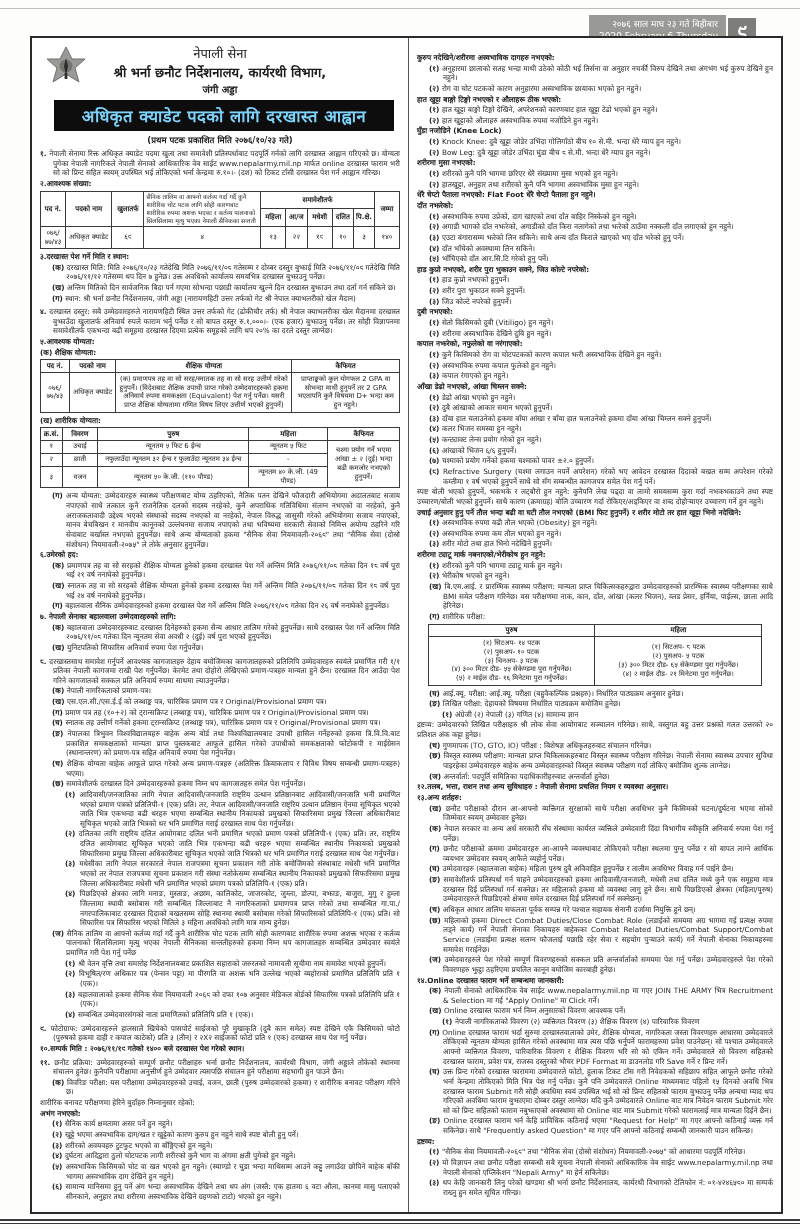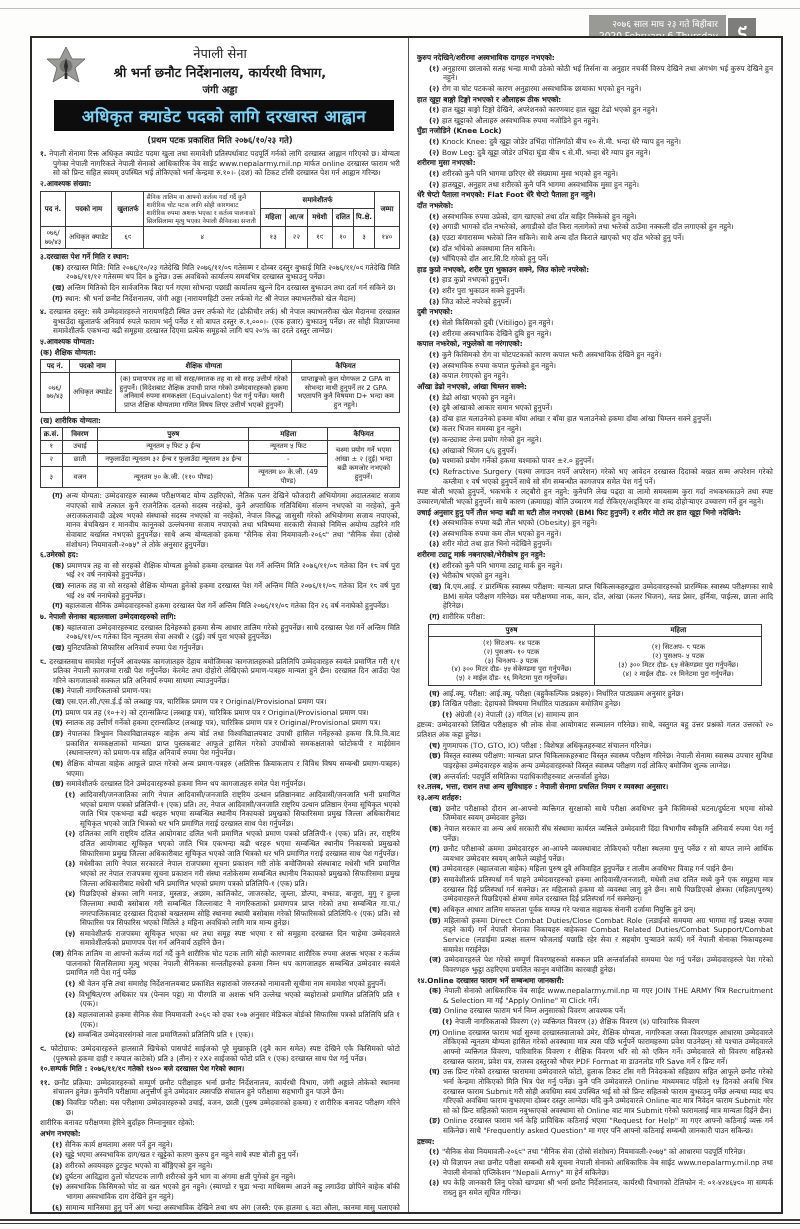--- a/index.html
+++ b/index.html
@@ -185,21 +185,21 @@
                 <th>विवरण</th>
                 <th>पुरुष</th>
                 <th>महिला</th>
                 <th>कैफियत</th>
               </tr>
             </thead>
             <tbody>
               <tr>
                 <td class="c">१</td>
                 <td class="c">उचाई</td>
-                <td class="l">न्यूनतम ५ फिट ३ ईन्च</td>
+                <td class="l">न्यूनतम ५ फिट 6 ईन्च</td>
                 <td class="l">न्यूनतम ५ फिट</td>
                 <td class="l" rowspan="3">चश्मा प्रयोग गर्ने भएमा आंखा ± २ (दुई) भन्दा बढी कमजोर नभएको हुनुपर्ने।</td>
               </tr>
               <tr>
                 <td class="c">२</td>
                 <td class="c">छाती</td>
                 <td class="l">नफुलाउँदा न्यूनतम ३२ ईन्च र फुलाउँदा न्यूनतम ३४ ईन्च</td>
                 <td class="c">-</td>
               </tr>
               <tr>
@@ -223,21 +223,20 @@
           <div class="sub"><span class="lbl">(ख) </span>एस.एल.सी./एस.ई.ई को लब्धाङ्क पत्र, चारित्रिक प्रमाण पत्र र Original/Provisional प्रमाण पत्र।</div>
           <div class="sub"><span class="lbl">(ग) </span>प्रमाण पत्र तह (१०+२) को ट्रान्सक्रिप्ट (लब्धाङ्क पत्र), चारित्रिक प्रमाण पत्र र Original/Provisional प्रमाण पत्र।</div>
           <div class="sub"><span class="lbl">(घ) </span>स्नातक तह उत्तीर्ण गर्नेको हकमा ट्रान्सक्रिप्ट (लब्धाङ्क पत्र), चारित्रिक प्रमाण पत्र र Original/Provisional प्रमाण पत्र।</div>
           <div class="sub"><span class="lbl">(ङ) </span>नेपालका त्रिभुवन विश्वविद्यालयहरु बाहेक अन्य बोर्ड तथा विश्वविद्यालयबाट उपाधी हासिल गर्नेहरुको हकमा त्रि.वि.वि.बाट प्रकाशित समकक्षताको मान्यता प्राप्त पुस्तकबाट आफूले हासिल गरेको उपाधीको समकक्षताको फोटोकपी र माईग्रेसन (स्थानान्तरण) को प्रमाण-पत्र सहित अनिवार्य रुपमा पेश गर्नुपर्नेछ।</div>
           <div class="sub"><span class="lbl">(च) </span>शैक्षिक योग्यता बाहेक आफूले प्राप्त गरेको अन्य प्रमाण-पत्रहरु (अतिरिक्त क्रियाकलाप र विविध विषय सम्बन्धी प्रमाण-पत्रहरु) भएमा।</div>
           <div class="sub"><span class="lbl">(छ) </span>समावेशीतर्फ दरखास्त दिने उम्मेदवारहरुको हकमा निम्न थप कागजातहरु समेत पेश गर्नुपर्नेछ।</div>
           <div class="sub2"><span class="lbl">(१) </span>आदिवासी/जनजातिका लागि नेपाल आदिवासी/जनजाति राष्ट्रिय उत्थान प्रतिष्ठानबाट आदिवासी/जनजाति भनी प्रमाणित भएको प्रमाण पत्रको प्रतिलिपी-१ (एक) प्रति। तर, नेपाल आदिवासी/जनजाति राष्ट्रिय उत्थान प्रतिष्ठान ऐनमा सूचिकृत भएको जाति भित्र एकभन्दा बढी थरहरु भएमा सम्बन्धित स्थानीय निकायको प्रमुखको सिफारिसमा प्रमुख जिल्ला अधिकारीबाट सूचिकृत भएको जाति भित्रको थर भनि प्रमाणित गराई दरखास्त साथ पेश गर्नुपर्नेछ।</div>
           <div class="sub2"><span class="lbl">(२) </span>दलितका लागि राष्ट्रिय दलित आयोगबाट दलित भनी प्रमाणित भएको प्रमाण पत्रको प्रतिलिपी-१ (एक) प्रति। तर, राष्ट्रिय दलित आयोगबाट सूचिकृत भएको जाति भित्र एकभन्दा बढी थरहरु भएमा सम्बन्धित स्थानीय निकायको प्रमुखको सिफारिसमा प्रमुख जिल्ला अधिकारीबाट सूचिकृत भएको जाति भित्रको थर भनि प्रमाणित गराई दरखास्त साथ पेश गर्नुपर्नेछ।</div>
           <div class="sub2"><span class="lbl">(३) </span>मधेसीका लागि नेपाल सरकारले नेपाल राजपत्रमा सूचना प्रकाशन गरी तोके बमोजिमको संस्थाबाट मधेसी भनि प्रमाणित भएको तर नेपाल राजपत्रमा सूचना प्रकाशन गरी संस्था नतोकेसम्म सम्बन्धित स्थानीय निकायको प्रमुखको सिफारिसमा प्रमुख जिल्ला अधिकारीबाट मधेसी भनि प्रमाणित भएको प्रमाण पत्रको प्रतिलिपि-१ (एक) प्रति।</div>
           <div class="sub2"><span class="lbl">(४) </span>पिछडिएको क्षेत्रका लागि मनाङ, मुस्ताङ, अछाम, कालिकोट, जाजरकोट, जुम्ला, डोल्पा, बझाङ, बाजुरा, मुगु र हुम्ला जिल्लामा स्थायी बसोबास गरी सम्बन्धित जिल्लाबाट नै नागरिकताको प्रमाणपत्र प्राप्त गरेको तथा सम्बन्धित गा.पा./नगरपालिकाबाट दरखास्त दिदाको बखतसम्म सोहि स्थानमा स्थायी बसोबास गरेको सिफारिसको प्रतिलिपि-१ (एक) प्रति। सो सिफारिस पत्र सिफारिस भएको मितिले ३ महिना अवधिको लागि मात्र मान्य हुनेछ।</div>
-          <div class="sub2"><span class="lbl">(५) </span>समावेशीतर्फ राजपत्रमा सूचिकृत भएका थर तथा समूह स्पष्ट भएमा र सो समूहमा दरखास्त दिन चाहेमा उम्मेदवारले समावेशीतर्फको प्रमाणपत्र पेश गर्न अनिवार्य ठहरिने छैन।</div>
           <div class="sub"><span class="lbl">(ज) </span>सैनिक तालिम वा आफ्नो कर्तव्य गर्दा गर्दै कुनै शारीरिक चोट पटक लागि सोही कारणबाट शारीरिक रुपमा अशक्त भएका र कर्तव्य पालनाको सिलसिलामा मृत्यु भएका नेपाली सैनिकका सन्ततीहरुको हकमा निम्न थप कागजातहरु सम्बन्धित उम्मेदवार स्वयंले प्रमाणित गरी पेश गर्नु पर्नेछ</div>
           <div class="sub2"><span class="lbl">(१) </span>श्री वेतन वृत्ति तथा समारोह निर्देशनालयबाट प्रकाशित सहाराको जरुरतको नामावली सूचीमा नाम समावेश भएको हुनुपर्ने।</div>
           <div class="sub2"><span class="lbl">(२) </span>विभूषित/रण अधिकार पत्र (पेन्सन पट्टा) मा पीरगति वा अशक्त भनि उल्लेख भएको ब्यहोराको प्रमाणित प्रतिलिपि प्रति १ (एक)।</div>
           <div class="sub2"><span class="lbl">(३) </span>बहालवालाको हकमा सैनिक सेवा नियमावली २०६९ को दफा १०७ अनुसार मेडिकल बोर्डको सिफारिस पत्रको प्रतिलिपि प्रति १ (एक)।</div>
           <div class="sub2"><span class="lbl">(४) </span>सम्बन्धित उम्मेदवारसंगको नाता प्रमाणितको प्रतिलिपि प्रति १ (एक)।</div>
           <div class="p"><span class="lbl">९. </span>फोटोग्राफ: उम्मेदवारहरुले हालसालै खिचेको पासपोर्ट साईजको पूरै मुखाकृति (दुबै कान समेत) स्पष्ट देखिने एकै किसिमको फोटो (पुरुषको हकमा दाही र कपाल काटेको) प्रति ३ (तीन) र २X२ साईजको फोटो प्रति १ (एक) दरखास्त साथ पेश गर्नु पर्नेछ।</div>
           <div class="h">१०.सम्पर्क मिति : २०७६/११/१९ गतेको १४०० बजे दरखास्त पेश गरेको स्थान।</div>
           <div class="p"><span class="lbl">११. </span>छनौट प्रक्रिया: उम्मेदवारहरुको सम्पूर्ण छनौट परीक्षाहरु भर्ना छनौट निर्देशनालय, कार्यरथी विभाग, जंगी अड्डाले तोकेको स्थानमा संचालन हुनेछ। कुनैपनि परीक्षामा अनुत्तीर्ण हुने उम्मेदवार त्यसपछि संचालन हुने परीक्षामा सहभागी हुन पाउने छैन।</div>
           <div class="sub"><span class="lbl">(क) </span>विवरिङ परीक्षा: यस परीक्षामा उम्मेदवारहरुको उचाई, वजन, छाती (पुरुष उम्मेदवारको हकमा) र शारीरिक बनावट परीक्षण गरिने छ।</div>
           <div class="plain">शारीरिक बनावट परीक्षणमा हेरिने बुदाँहरु निम्नानुसार रहेको:</div>

